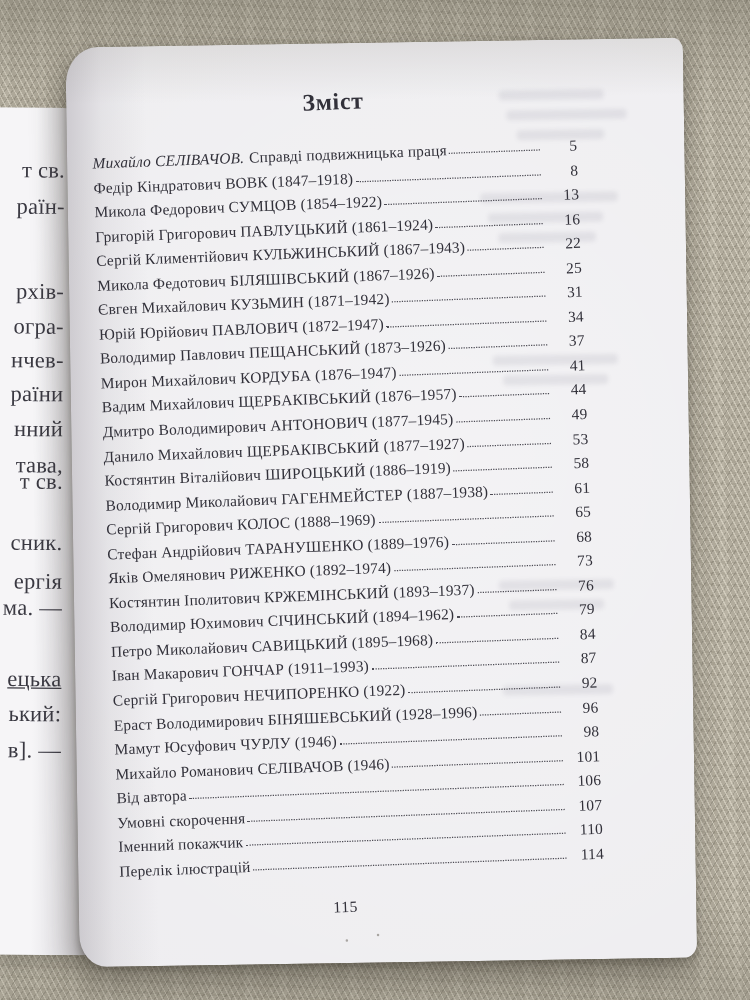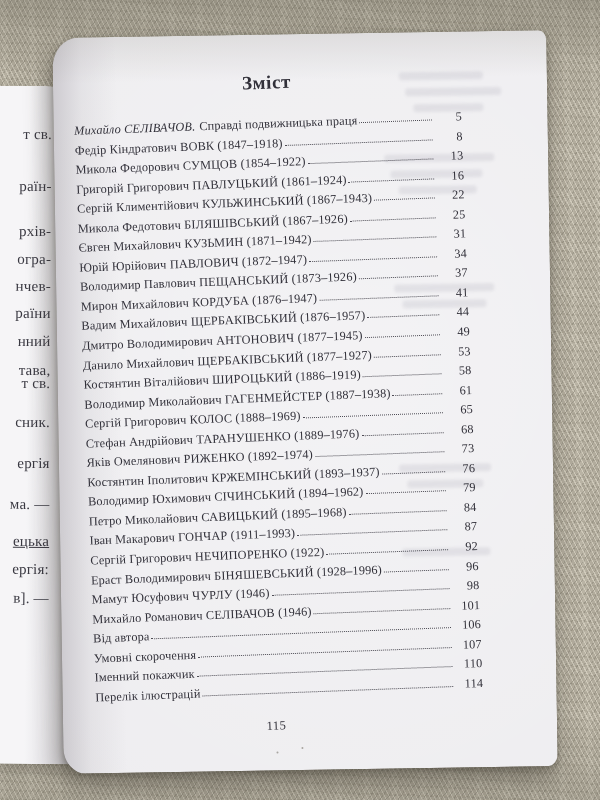--- a/index.html
+++ b/index.html
@@ -10,21 +10,21 @@
       repeating-linear-gradient(63deg, rgba(238,233,218,.45) 0 1px, rgba(238,233,218,0) 1px 4px),
       repeating-linear-gradient(-55deg, rgba(100,96,84,.25) 0 1px, rgba(100,96,84,0) 1px 5px),
       repeating-linear-gradient(2deg, rgba(138,132,116,.22) 0 2px, rgba(138,132,116,0) 2px 9px),
       repeating-linear-gradient(88deg, rgba(222,217,202,.16) 0 6px, rgba(222,217,202,0) 6px 28px);}
   
   .left-page{position:absolute;left:-8px;top:86px;width:86px;height:678px;background:#f0eff2;
     transform:rotate(.4deg);border-radius:4px 34px 10px 4px;
     box-shadow:0 8px 14px rgba(70,65,55,.30);
     background-image:linear-gradient(90deg, rgba(255,255,255,.4) 0 40%, rgba(125,119,129,.18) 80%, rgba(96,92,102,.42) 100%);
     overflow:hidden;}
-  .frag{position:absolute;right:28px;white-space:nowrap;font-size:15px;color:#3a3942;letter-spacing:.2px;}
+  .frag{position:absolute;right:28px;white-space:nowrap;font-size:18px;color:#3a3942;letter-spacing:.2px;}
   
   .page{position:absolute;left:58px;top:34px;width:494px;height:736px;background:#edecef;
     transform:rotate(-0.9deg);border-radius:26px 8px 10px 22px / 30px 10px 12px 26px;
     box-shadow:-4px 12px 24px rgba(58,54,44,.45), 0 2px 6px rgba(58,54,44,.35);
     background-image:
       linear-gradient(90deg, rgba(128,122,132,.30) 0px, rgba(128,122,132,.10) 28px, rgba(128,122,132,0) 64px),
       linear-gradient(180deg, rgba(118,113,103,.14) 0px, rgba(118,113,103,0) 46px),
       radial-gradient(120% 90% at 60% 45%, rgba(255,255,255,.35), rgba(255,255,255,0));}
   .content{position:absolute;left:25px;top:36px;width:388px;transform:rotate(-1.25deg);transform-origin:50% 40%;color:#32313a;}
   .title{margin:0 0 22px 0;text-align:center;font-size:19px;font-weight:700;letter-spacing:.6px;line-height:24px;}
@@ -39,33 +39,33 @@
   .speck{position:absolute;width:2px;height:2px;border-radius:50%;background:#6f6a60;opacity:.55;}
 </style>
 </head>
 <body>
 
 <div class="scene">
 
   <div class="left-page">
 
   <div class="frag" style="top: 40px;">т св.</div>
-      <div class="frag" style="top: 92px; margin-left: 37px;">раїн-</div>
+      <div class="frag" style="top: 69px; margin-left: 37px;">раїн-</div>
       <div class="frag" style="top: 137px; margin-left: 37px;">рхів-</div>
       <div class="frag" style="top: 165px; text-align: right;">огра-</div>
       <div class="frag" style="top: 192px;">нчев-</div>
       <div class="frag" style="top: 219px;">раїни</div>
       <div class="frag" style="top: 247px;">нний</div>
       <div class="frag" style="top: 276px; margin-left: 42px;">тава,</div>
       <div class="frag" style="top: 289px;">т св.</div>
-      <div class="frag" style="top: 328px;">сник.</div>
+      <div class="frag" style="top: 338px;">сник.</div>
       <div class="frag" style="top: 369px;">ергія</div>
-      <div class="frag" style="top: 410px;">ма. —</div>
+      <div class="frag" style="top: 390px;">ма. —</div>
       <div class="frag" style="top: 447px; text-decoration: underline;">ецька</div>
-      <div class="frag" style="top: 475px;">ергія:</div>
+      <div class="frag" style="top: 475px;">ький:</div>
       <div class="frag" style="top: 504px;">в]. —</div>
     </div>
 
   <div class="page">
     <div class="bleed">
       <div style="left:346px;top:40px;width:84px;"></div>
       <div style="left:352px;top:56px;width:96px;"></div>
       <div style="left:360px;top:72px;width:70px;"></div>
       <div style="left:330px;top:122px;width:110px;"></div>
       <div style="left:336px;top:138px;width:92px;"></div>

